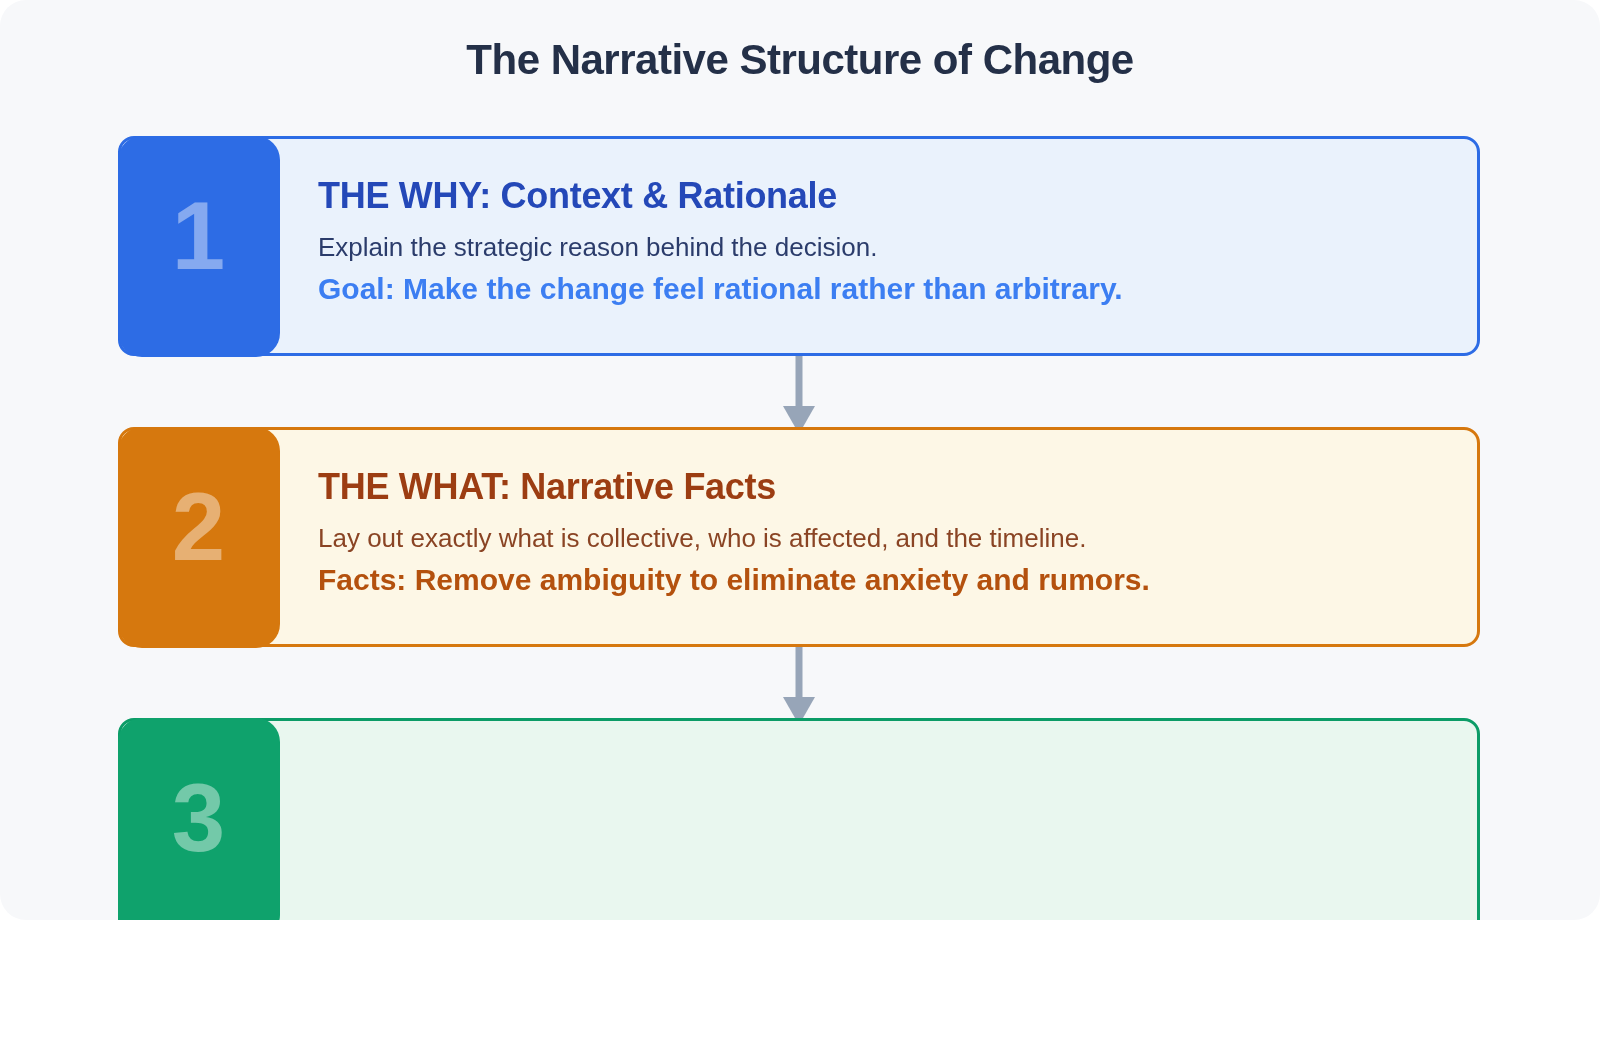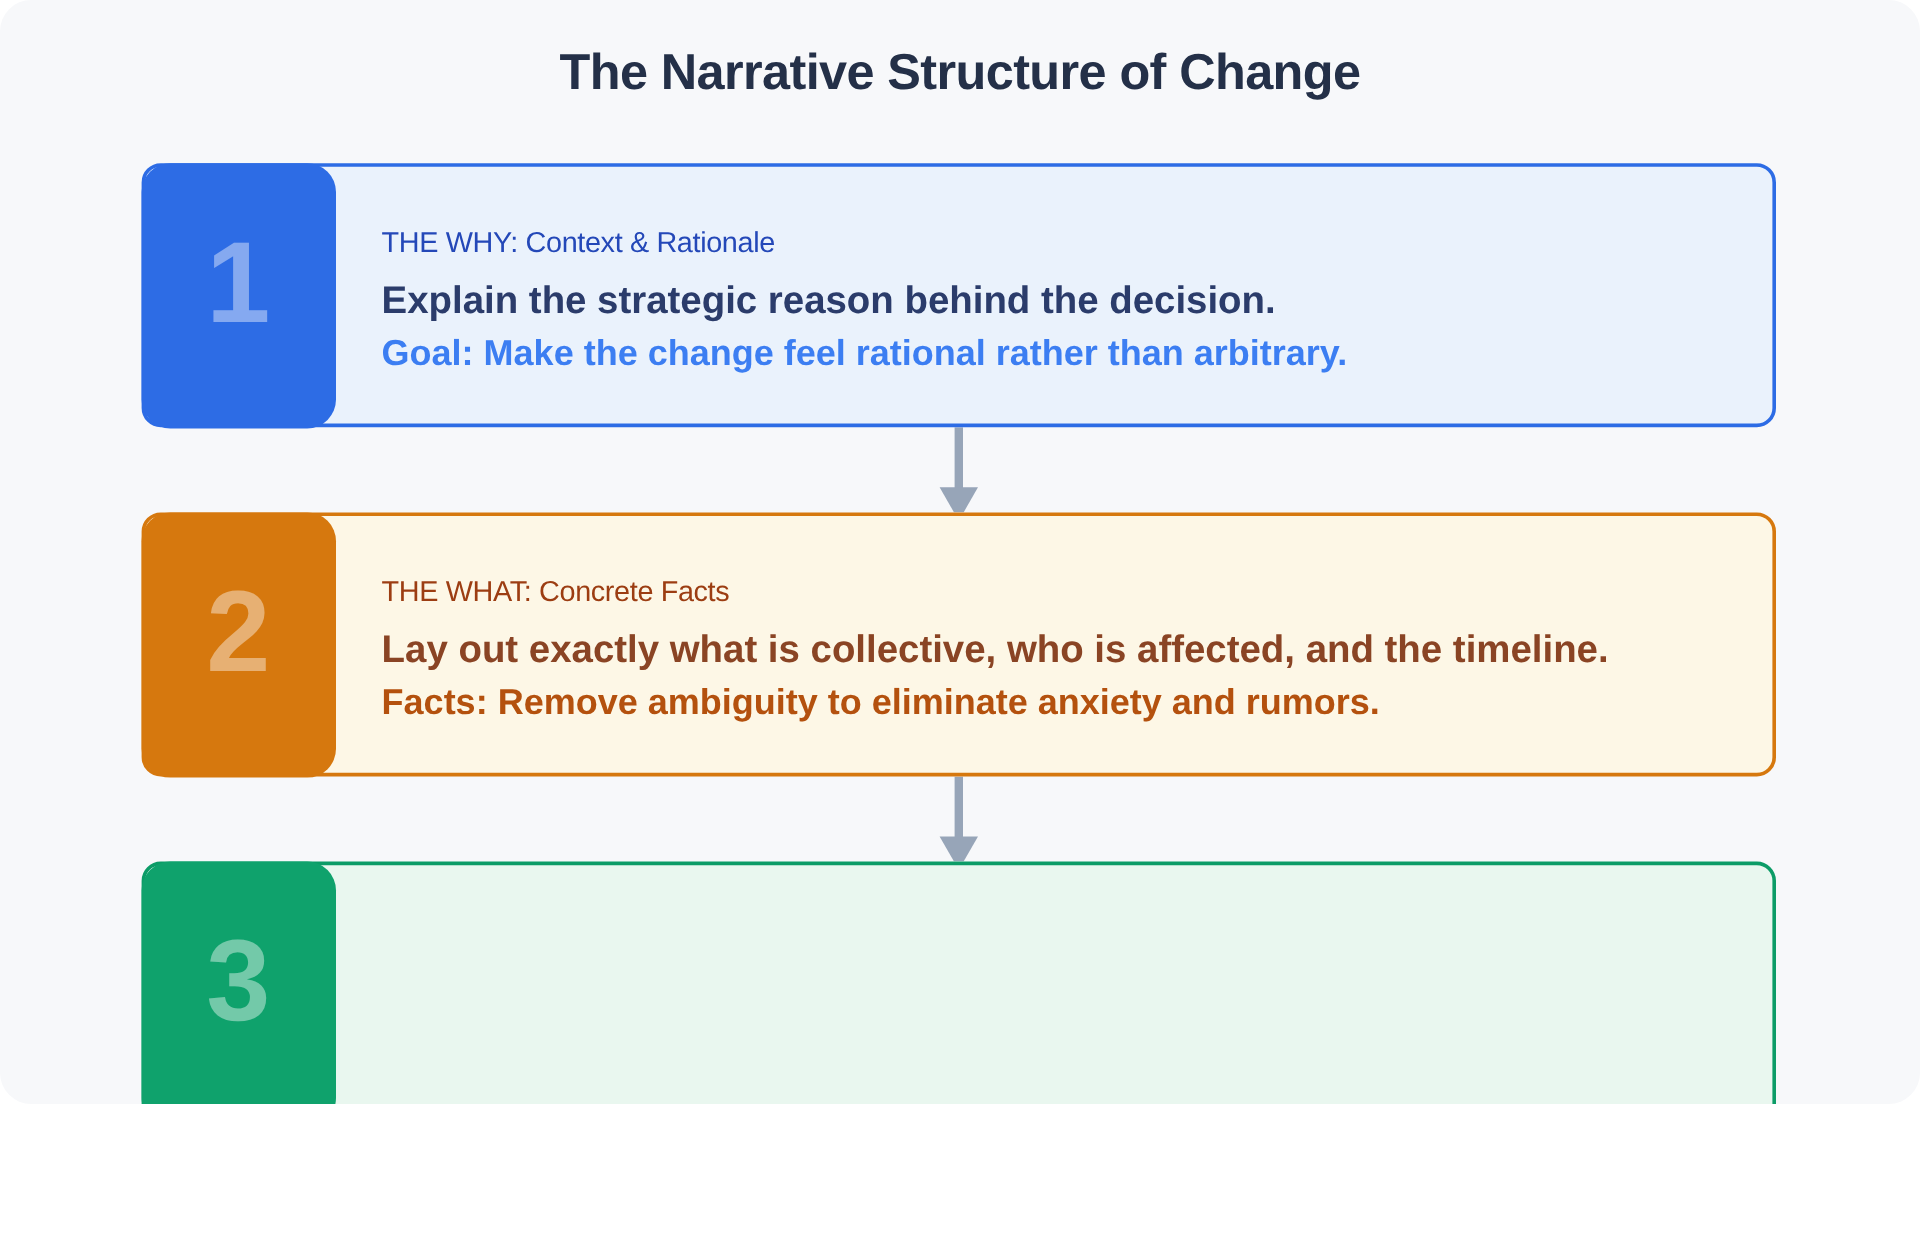--- a/index.html
+++ b/index.html
@@ -55,31 +55,30 @@
     font-size: 96px;
     font-weight: 700;
     color: rgba(255, 255, 255, 0.42);
     transform: translateY(-10px);
     line-height: 1;
   }
   .step-content {
     padding: 34px 40px 0 197px;
   }
   .step-title {
-    margin: 16px 0 15px 0;
-    font-size: 24px;
-    font-weight: 400;
+    margin: 2px 0 15px 0;
+    font-size: 36px;
+    font-weight: 700;
     color: var(--title);
     letter-spacing: -0.3px;
   }
   .step-desc {
     margin: 0 0 9px 0;
-    font-size: 32px;
+    font-size: 26px;
     color: var(--desc);
-    font-weight: bold;
   }
   .step-goal {
     margin: 0;
     font-size: 30px;
     font-weight: 700;
     color: var(--goal);
   }
   .arrow-wrap {
     height: 71px;
     display: flex;
@@ -115,21 +114,21 @@
         <rect x="20.5" y="0" width="7" height="52" fill="currentColor"></rect>
         <polygon points="8,50 40,50 28,71 20,71" fill="currentColor"></polygon>
       </svg>
     </div>
 
     <div class="step-card" style="--block: #d6780e; --bg: #fdf7e6; --border: #d6780e; --title: #9c3d12; --desc: #8a4424; --goal: #b4510e;">
       <div class="step-number-block">
         <span class="step-number">2</span>
       </div>
       <div class="step-content">
-        <h2 class="step-title">THE WHAT: Concrete Facts</h2>
+        <h2 class="step-title">THE WHAT: Narrative Facts</h2>
         <p class="step-desc">Lay out exactly what is collective, who is affected, and the timeline.</p>
         <p class="step-goal">Facts: Remove ambiguity to eliminate anxiety and rumors.</p>
       </div>
     </div>
 
     <div class="arrow-wrap">
       <svg class="arrow-icon" width="48" height="71" viewBox="0 0 48 71" style="color: rgb(151, 165, 184);">
         <rect x="20.5" y="0" width="7" height="52" fill="currentColor"></rect>
         <polygon points="8,50 40,50 28,71 20,71" fill="currentColor"></polygon>
       </svg>

